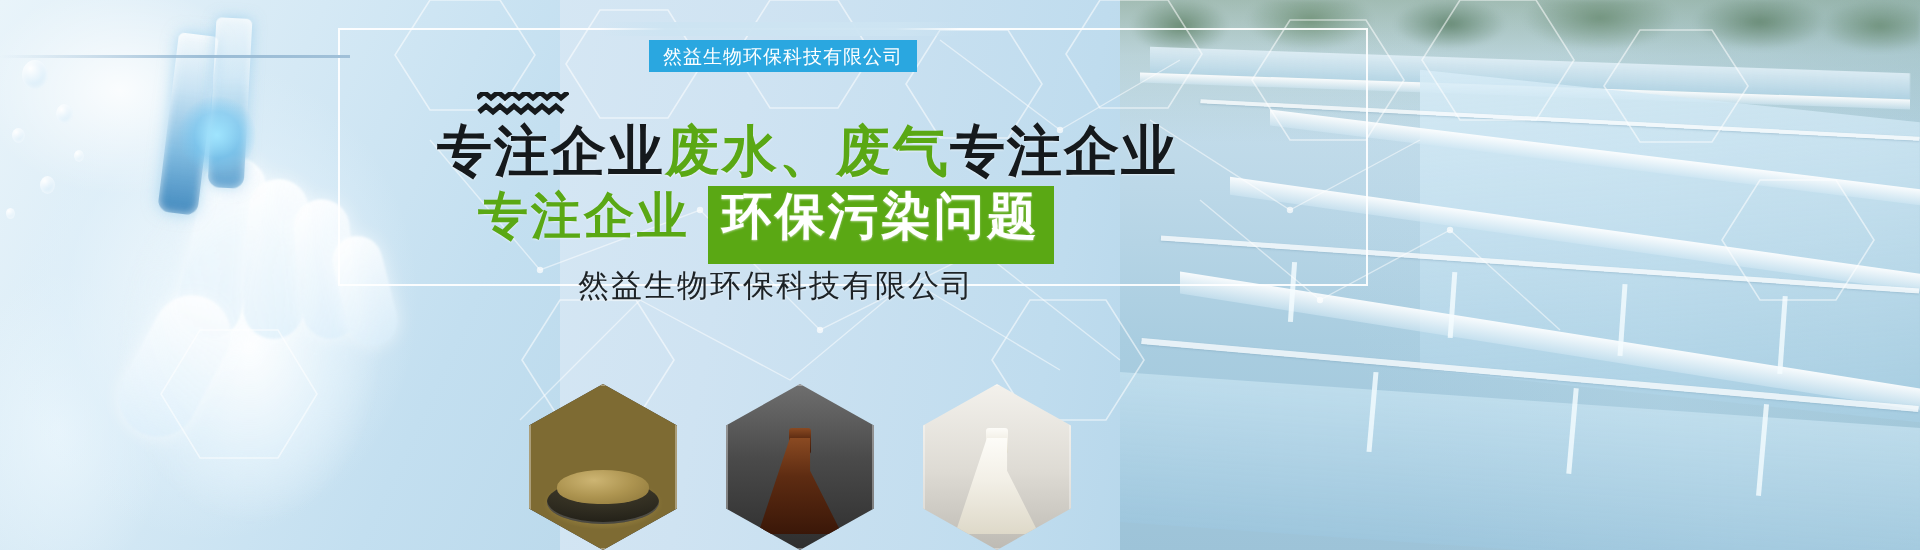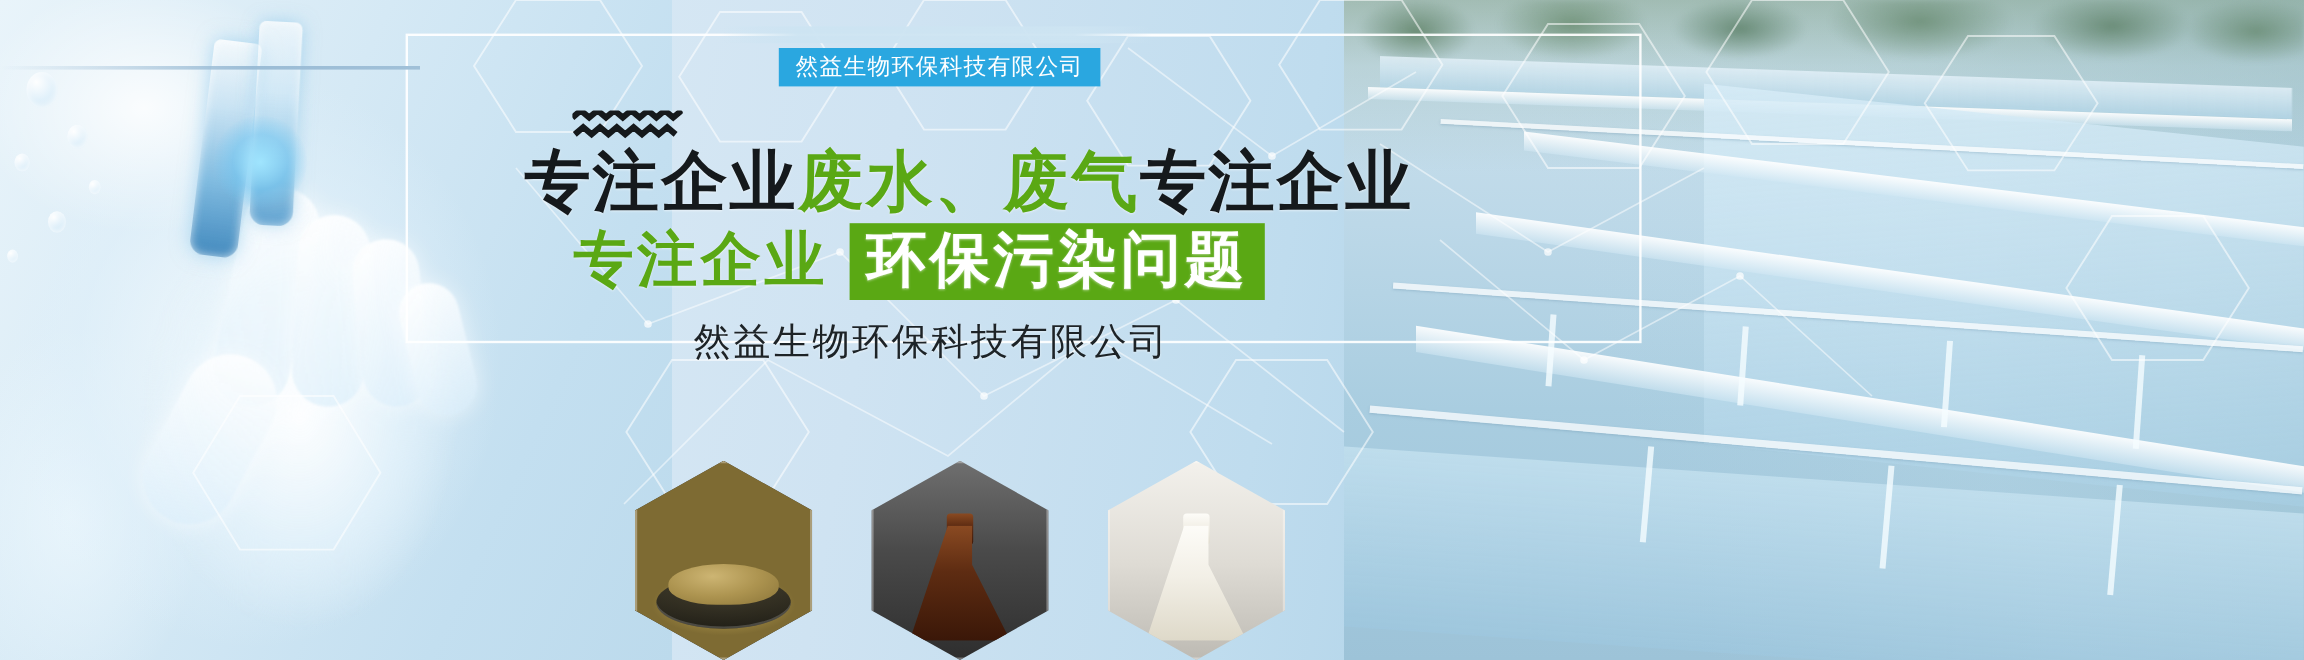--- a/index.html
+++ b/index.html
@@ -158,21 +158,21 @@
     position:absolute; left:478px; top:186px;
     font-size:50px; line-height:56px; font-weight:bold;
     white-space:nowrap; letter-spacing:3px;
     color:#5aa814;
     text-shadow:0 1px 2px rgba(255,255,255,.5);
   }
   .hl-box{
     display:inline-block;
     background:#5aa814;
     color:#ffffff;
-    padding:2px 14px 6px 14px;
+    padding:2px 14px 20px 14px;
     margin-left:18px;
     letter-spacing:3px;
   }
   .subtitle{
     position:absolute; left:578px; top:266px;
     font-size:31px; line-height:38px; letter-spacing:2px;
     color:#1d2327; font-weight:500;
     white-space:nowrap;
     text-shadow:0 1px 2px rgba(255,255,255,.5);
   }

